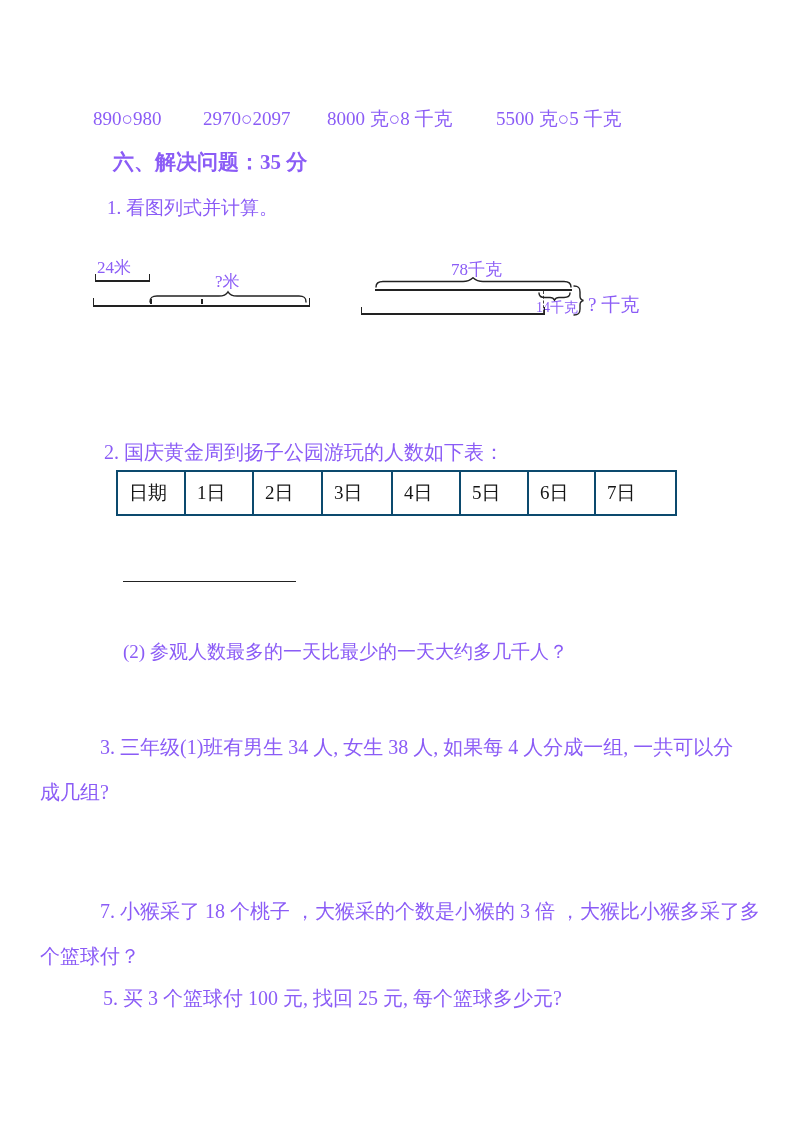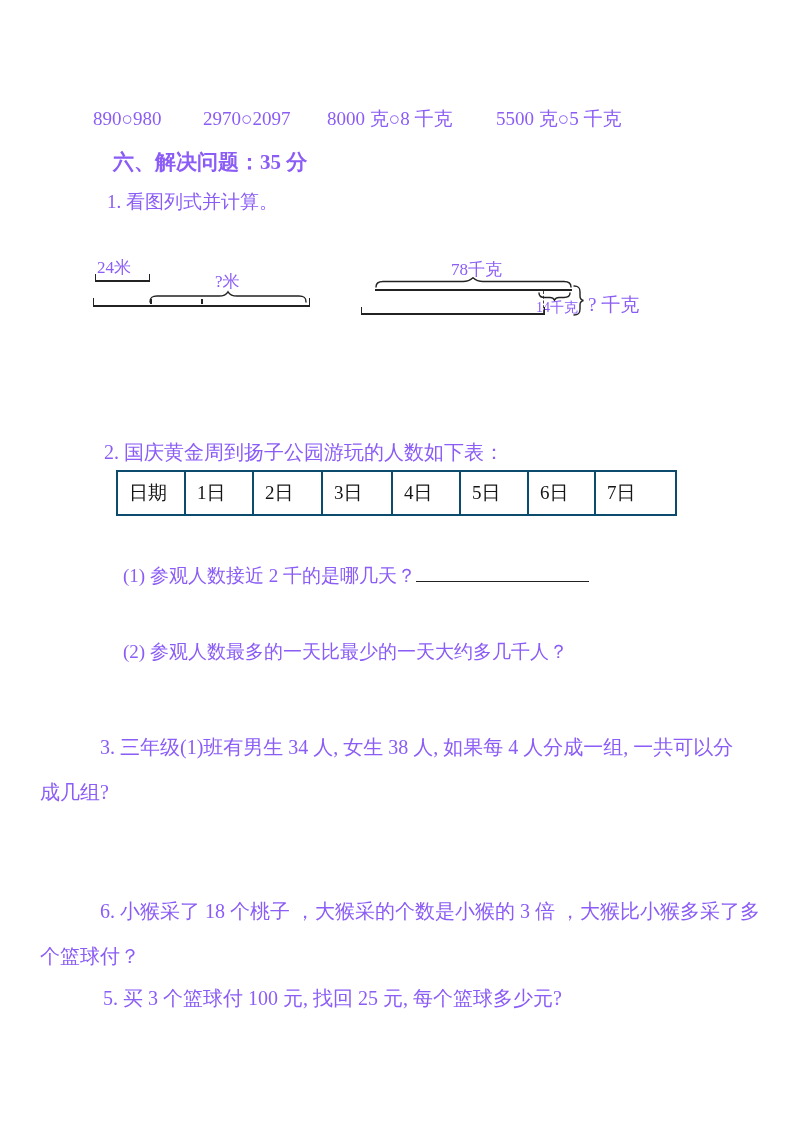--- a/index.html
+++ b/index.html
@@ -29,21 +29,21 @@
 </head>
 <body>
 
 <span class="t fs19" style="left:93px;top:107px;">890○980</span>
 <span class="t fs19" style="left:203px;top:107px;">2970○2097</span>
 <span class="t fs19" style="left:327px;top:107px;">8000 克○8 千克</span>
 <span class="t fs19" style="left:496px;top:107px;">5500 克○5 千克</span>
 
 <span class="t bold" style="left:113px;top:150px;">六、解决问题：35 分</span>
 
-<span class="t fs19" style="left:107px;top:190px;">1. 看图列式并计算。</span>
+<span class="t fs19" style="left:107px;top:196px;">1. 看图列式并计算。</span>
 
 <div class="diagram" style="left:75px;top:232px;width:265px;height:60px;">
   <span class="t fs17" style="left:22px;top:3px;">24米</span>
   <div class="dbracket" style="left:20px;top:19px;width:53px;height:6px;"></div>
   <span class="t fs17" style="left:140px;top:17px;">?米</span>
   <svg style="left:74px;top:36px;" width="158" height="11" viewBox="0 0 158 11">
     <path d="M1,11 C1,6.5 3,5 8,5 L70,5 C74,5 77,4 79,0.8 C81,4 84,5 88,5 L150,5 C155,5 157,6.5 157,11"></path>
   </svg>
   <div class="dbracket" style="left:18px;top:43px;width:215px;height:7px;">
     <div class="tick" style="left:56px;"></div>
@@ -90,23 +90,23 @@
     <td>3日</td>
     <td>4日</td>
     <td>5日</td>
     <td>6日</td>
     <td>7日</td>
   </tr>
 </tbody>
   </table>
 
 <span class="t fs19" style="left:123px;top:564px;">
-  <span>(1) 参观人数接近 2 千的是哪几天？</span><span class="blank"></span>
+  <span class="blank"></span>
 </span>
 <span class="t fs19" style="left:123px;top:640px;">(2) 参观人数最多的一天比最少的一天大约多几千人？</span>
 
 <span class="t fs20" style="left:100px;top:735px;">3. 三年级(1)班有男生 34 人, 女生 38 人, 如果每 4 人分成一组, 一共可以分</span>
 <span class="t fs20" style="left:40px;top:780px;">成几组?</span>
 
-<span class="t fs20" style="left:100px;top:899px;">6. 小猴采了 18 个桃子 ，大猴采的个数是小猴的 3 倍 ，大猴比小猴多采了多</span>
+<span class="t fs20" style="left:100px;top:899px;">7. 小猴采了 18 个桃子 ，大猴采的个数是小猴的 3 倍 ，大猴比小猴多采了多</span>
 <span class="t fs20" style="left:40px;top:944px;">个篮球付？</span>
 
 <span class="t fs20" style="left:103px;top:986px;">5. 买 3 个篮球付 100 元, 找回 25 元, 每个篮球多少元?</span>
 
 </body></html>

